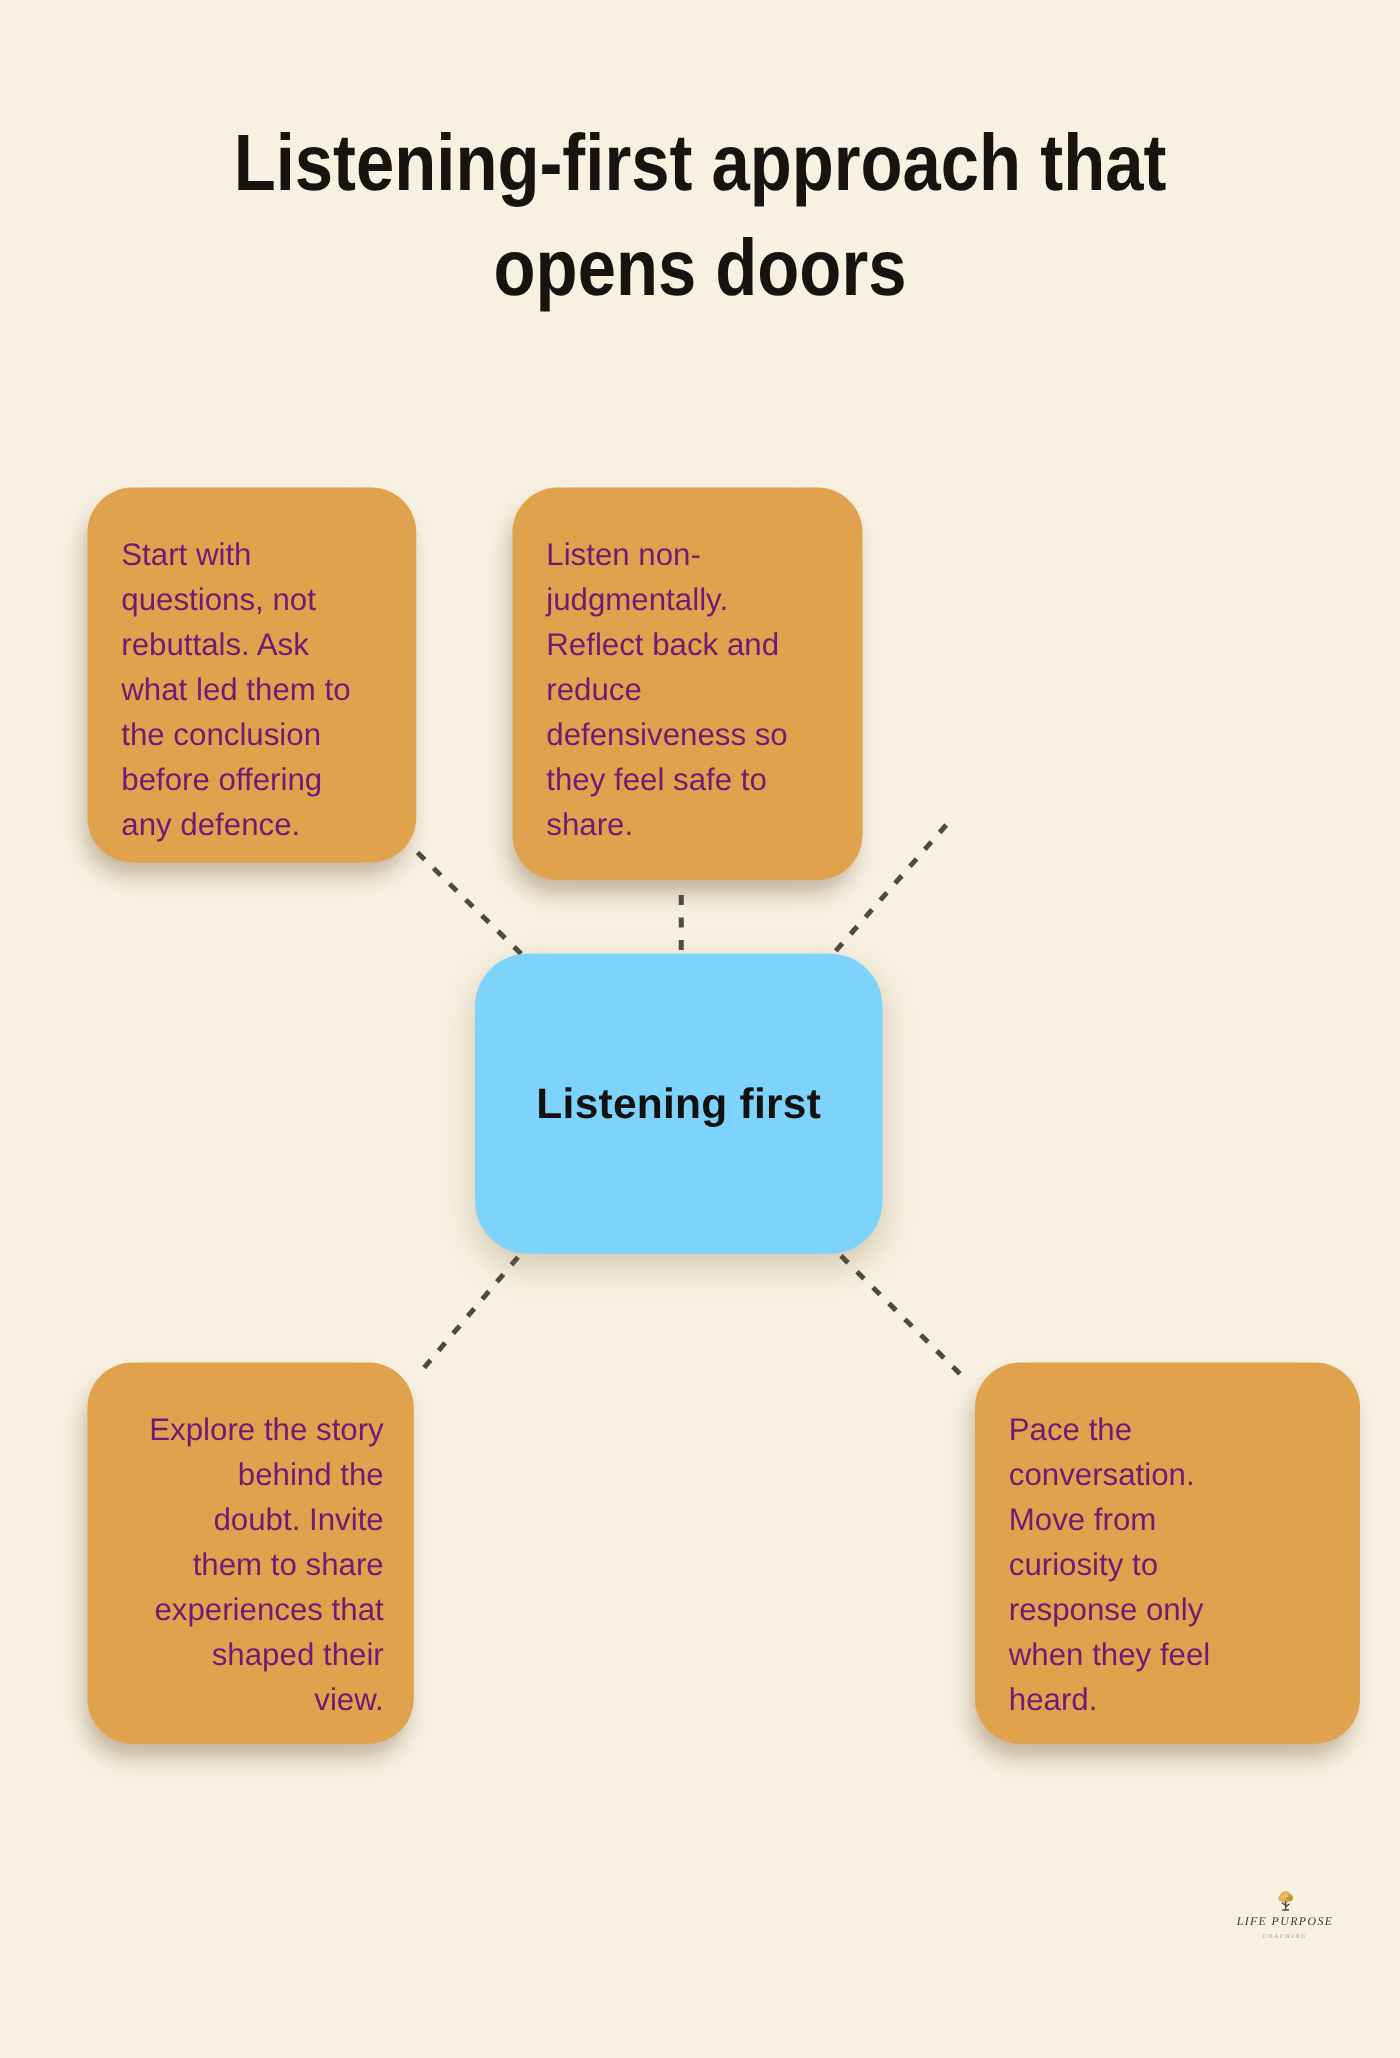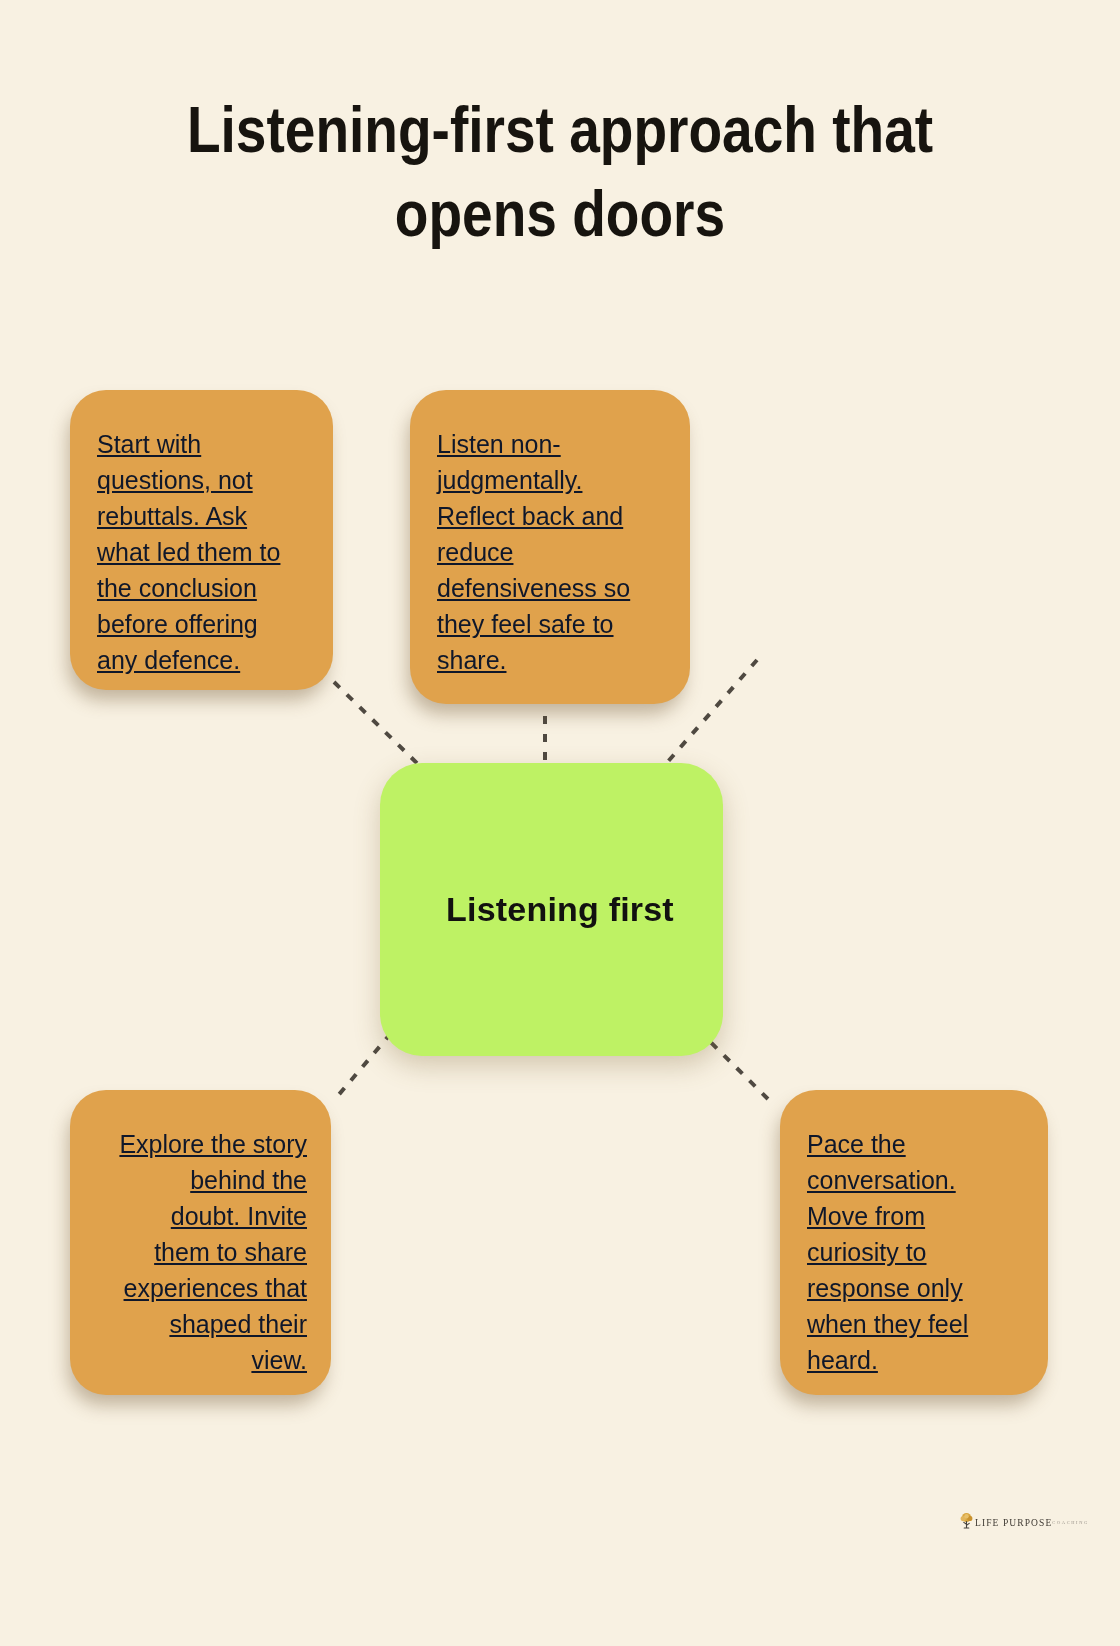--- a/index.html
+++ b/index.html
@@ -14,41 +14,41 @@
     font-size:64px;font-weight:bold;line-height:1.32;letter-spacing:0px;
     transform:scaleX(0.86);transform-origin:50% 0;
   }
   .title span{display:block;}
   .branch{
     position:absolute;background:#e0a24c;border-radius:36px;
     box-shadow:-4px 12px 18px -2px rgba(105,80,42,0.38);
     box-sizing:border-box;padding:36px 24px 16px 27px;
   }
   .branch-text{
-    color:#0f172a;font-size:25px;line-height:36px;white-space:pre-line;text-decoration:underline;
+    color:#701a75;font-size:25px;line-height:36px;white-space:pre-line;
   }
   .branch.tl{left:70px;top:390px;width:263px;height:300px;}
   .branch.tm{left:410px;top:390px;width:280px;height:314px;}
   .branch.tr{left:782px;top:390px;width:262px;height:262px;}
   .branch.bl{left:70px;top:1090px;width:261px;height:305px;text-align:right;}
-  .branch.br{left:780px;top:1090px;width:268px;height:305px;}
+  .branch.br{left:780px;top:1090px;width:308px;height:305px;}
   .center-node{
-    position:absolute;left:380px;top:763px;width:326px;height:293px;
-    background:#bef264;border-radius:42px;
+    position:absolute;left:380px;top:763px;width:326px;height:240px;
+    background:#7dd3fc;border-radius:42px;
     box-shadow:0 10px 26px rgba(130,105,60,0.30);
-    display:flex;align-items:center;justify-content:center;padding-left:17px;
+    display:flex;align-items:center;justify-content:center;
   }
   .center-label{
     color:#121110;font-size:34px;font-weight:bold;letter-spacing:0.2px;
   }
   .connectors{position:absolute;left:0;top:0;width:1120px;height:1646px;pointer-events:none;}
   .connectors line{stroke:#4f4941;stroke-width:4;stroke-dasharray:8 10;}
   .logo{
     position:absolute;left:958px;top:1512px;width:140px;
-    display:flex;flex-direction:row;align-items:center;
+    display:flex;flex-direction:column;align-items:center;font-style:italic;
   }
   .logo-brand{
     font-family:"Liberation Serif",serif;font-size:9.5px;letter-spacing:1.1px;
     color:#3f3a33;margin-top:3px;white-space:nowrap;
   }
   .logo-tagline{
     font-family:"Liberation Serif",serif;font-size:4.5px;letter-spacing:1.6px;
     color:#9a938a;margin-top:2.5px;white-space:nowrap;
   }
 </style>

